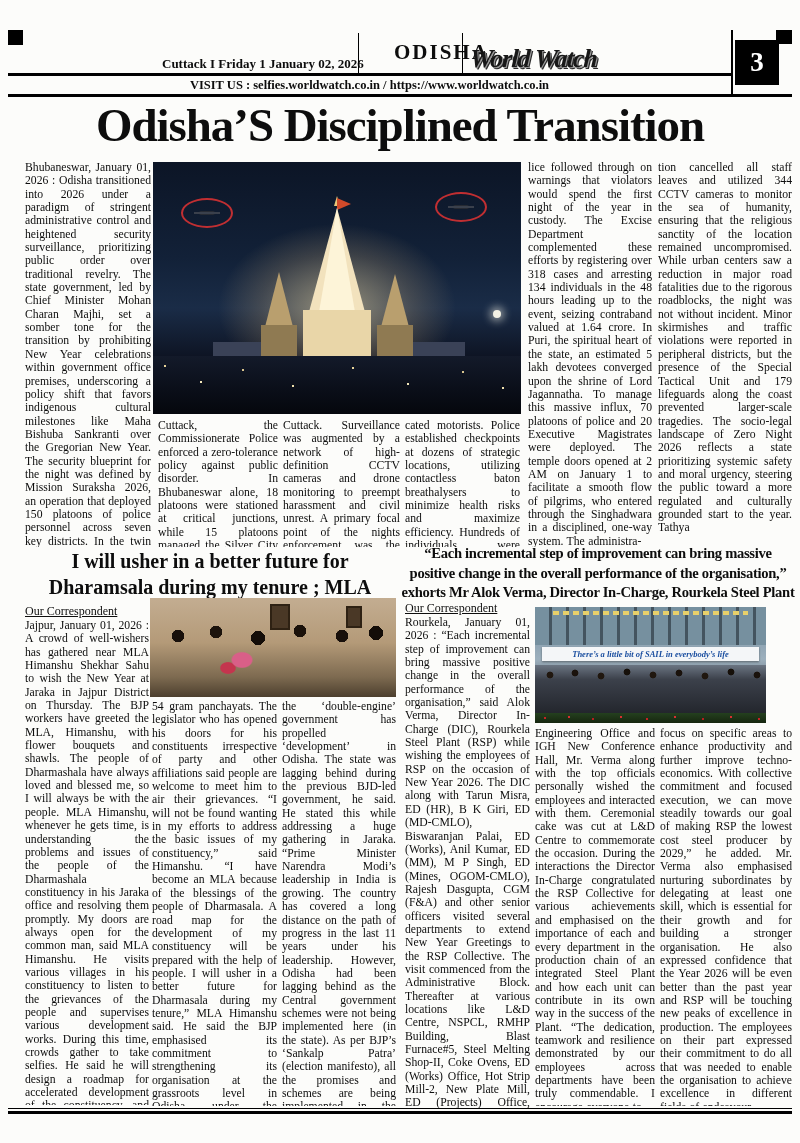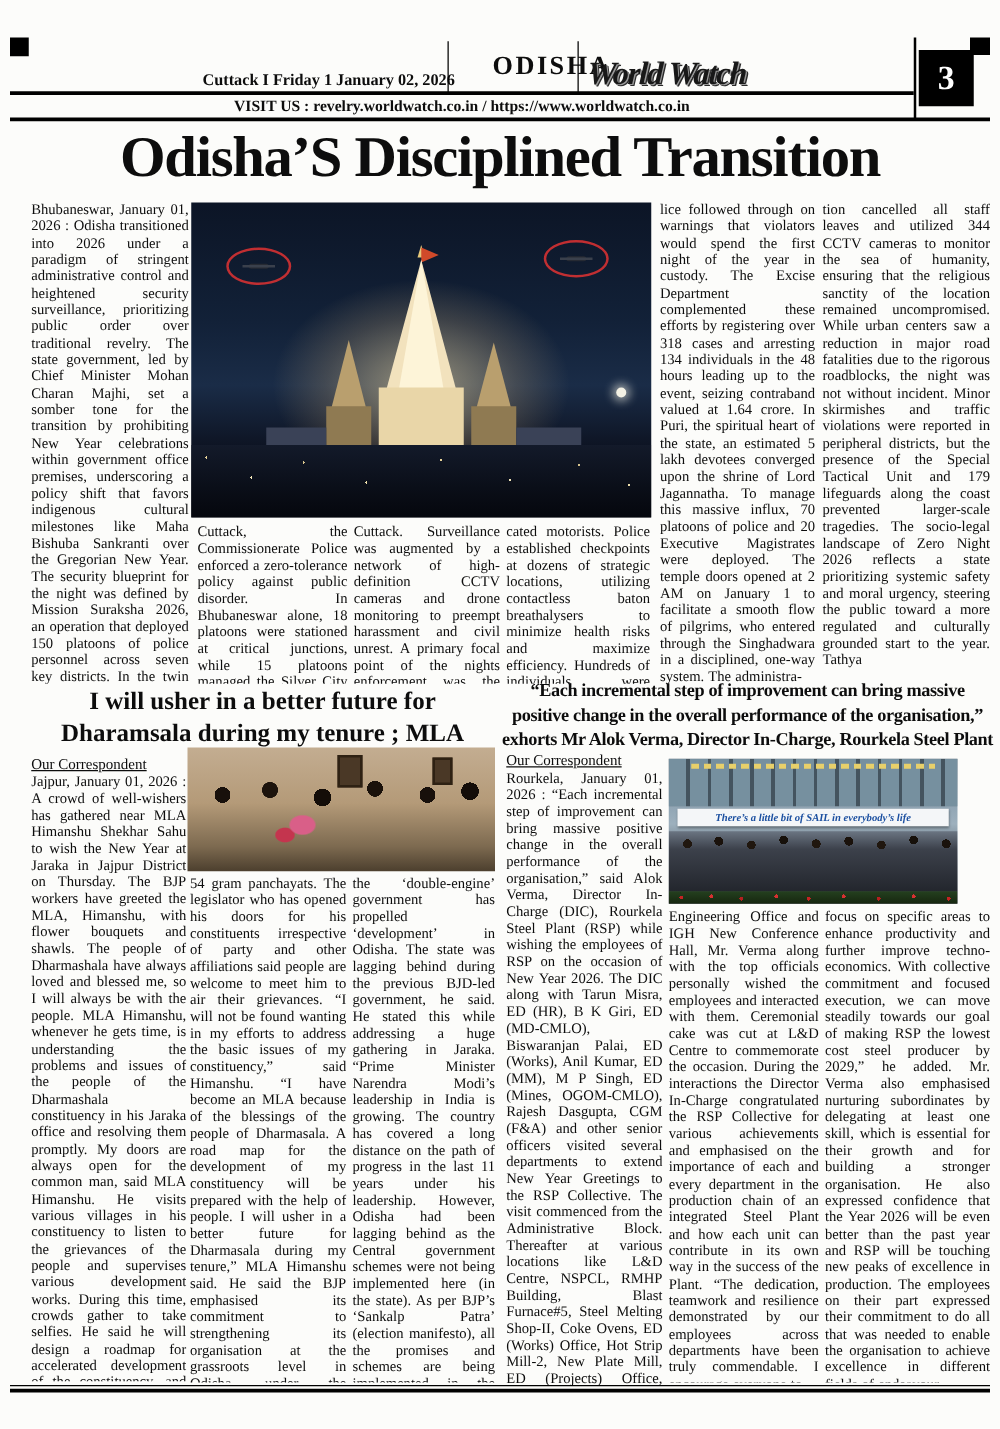--- a/index.html
+++ b/index.html
@@ -120,21 +120,21 @@
   <div class="abs sq" style="left:8px;top:30px;width:15px;height:15px;"></div>
   <div class="abs sq" style="left:776px;top:30px;width:16px;height:14px;"></div>
   <div class="abs dateline" style="left:162px;top:56px;">Cuttack I Friday 1 January 02,  2026</div>
   <div class="abs rule" style="left:358px;top:33px;width:1px;height:41px;"></div>
   <div class="abs edition" style="left:368px;top:40px;">ODISHA</div>
   <div class="abs rule" style="left:462px;top:33px;width:1px;height:41px;"></div>
   <div class="abs logo" style="left:470px;top:44px;">World Watch</div>
   <div class="abs rule" style="left:731px;top:30px;width:1.5px;height:66px;"></div>
   <div class="abs pageno" style="left:735px;top:40px;width:44px;height:45px;">3</div>
   <div class="abs rule" style="left:8px;top:73px;width:723px;height:2.5px;"></div>
-  <div class="abs visit" style="left:8px;top:78px;width:723px;">VISIT US : revelry.worldwatch.co.in / https://www.worldwatch.co.in</div>
+  <div class="abs visit" style="left:8px;top:78px;width:723px;">VISIT US : selfies.worldwatch.co.in / https://www.worldwatch.co.in</div>
   <div class="abs rule" style="left:8px;top:94px;width:784px;height:3px;"></div>
 
   <div class="abs headline-main" style="left:10px;top:99px;width:780px;">Odisha’S Disciplined Transition</div>
 
   <div class="abs col" style="left:25px;top:161px;width:126px;height:386px;">Bhubaneswar, January 01, 2026 : Odisha transitioned into 2026 under a paradigm of stringent administrative control and heightened security surveillance, prioritizing public order over traditional revelry. The state government, led by Chief Minister Mohan Charan Majhi, set a somber tone for the transition by prohibiting New Year celebrations within government office premises, underscoring a policy shift that favors indigenous cultural milestones like Maha Bishuba Sankranti over the Gregorian New Year. The security blueprint for the night was defined by Mission Suraksha 2026, an operation that deployed 150 platoons of police personnel across seven key districts. In the twin cities of Bhubaneswar and</div>
 
   <div class="abs photo-temple" style="left:153px;top:162px;width:368px;height:252px;">
     <div class="temple-glow"></div>
     <svg width="368" height="252" style="position:absolute;left:0;top:0;">
       <polygon points="184,34 181,44 187,44" fill="#e8c97a"></polygon>

